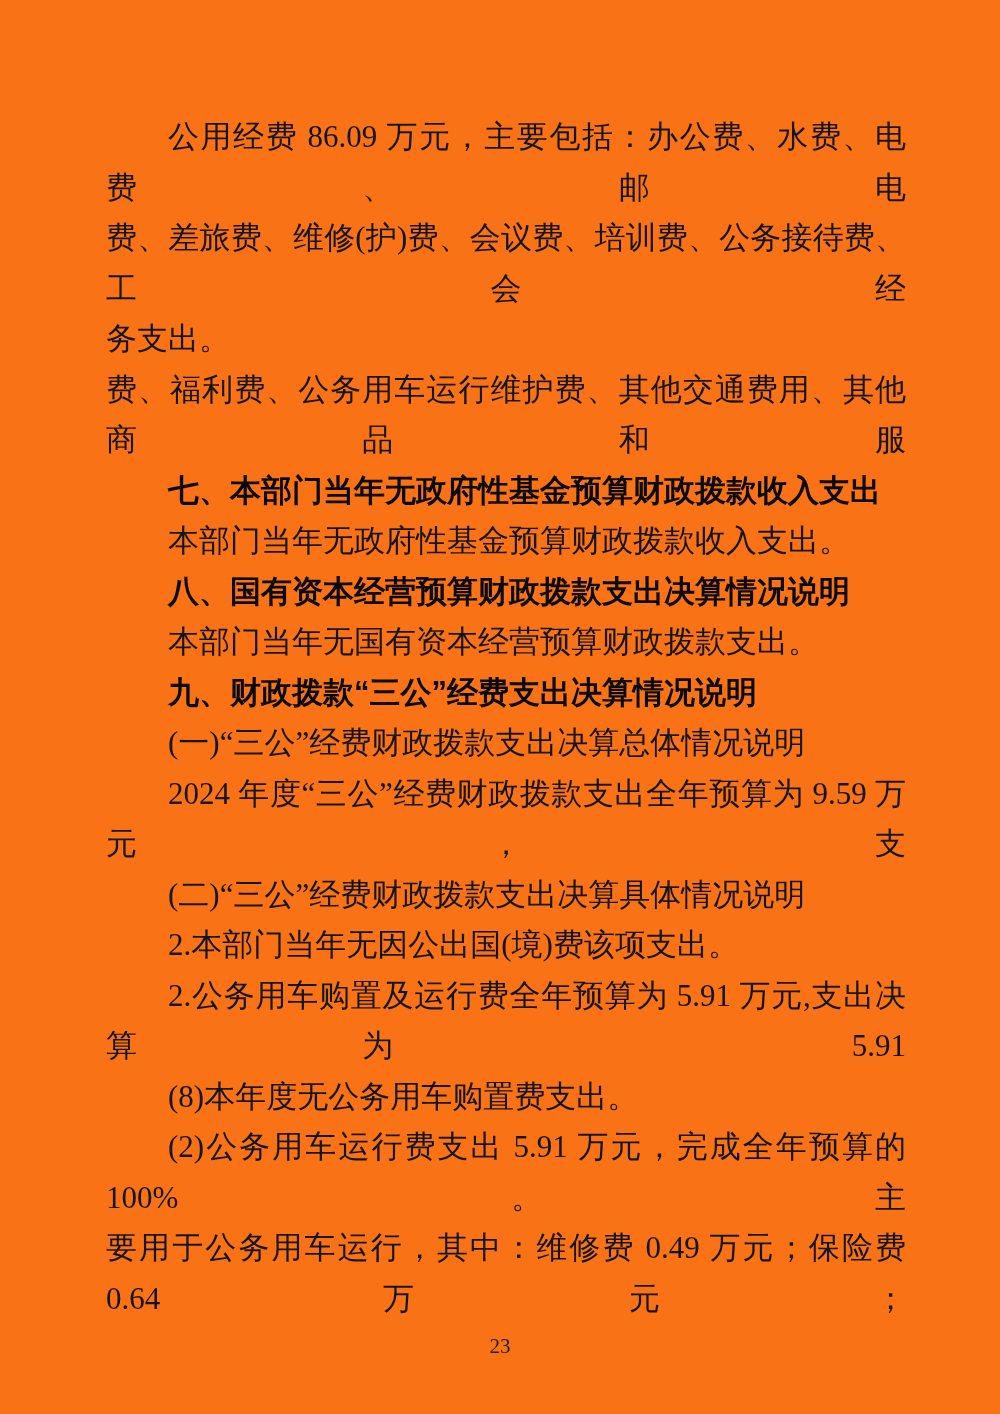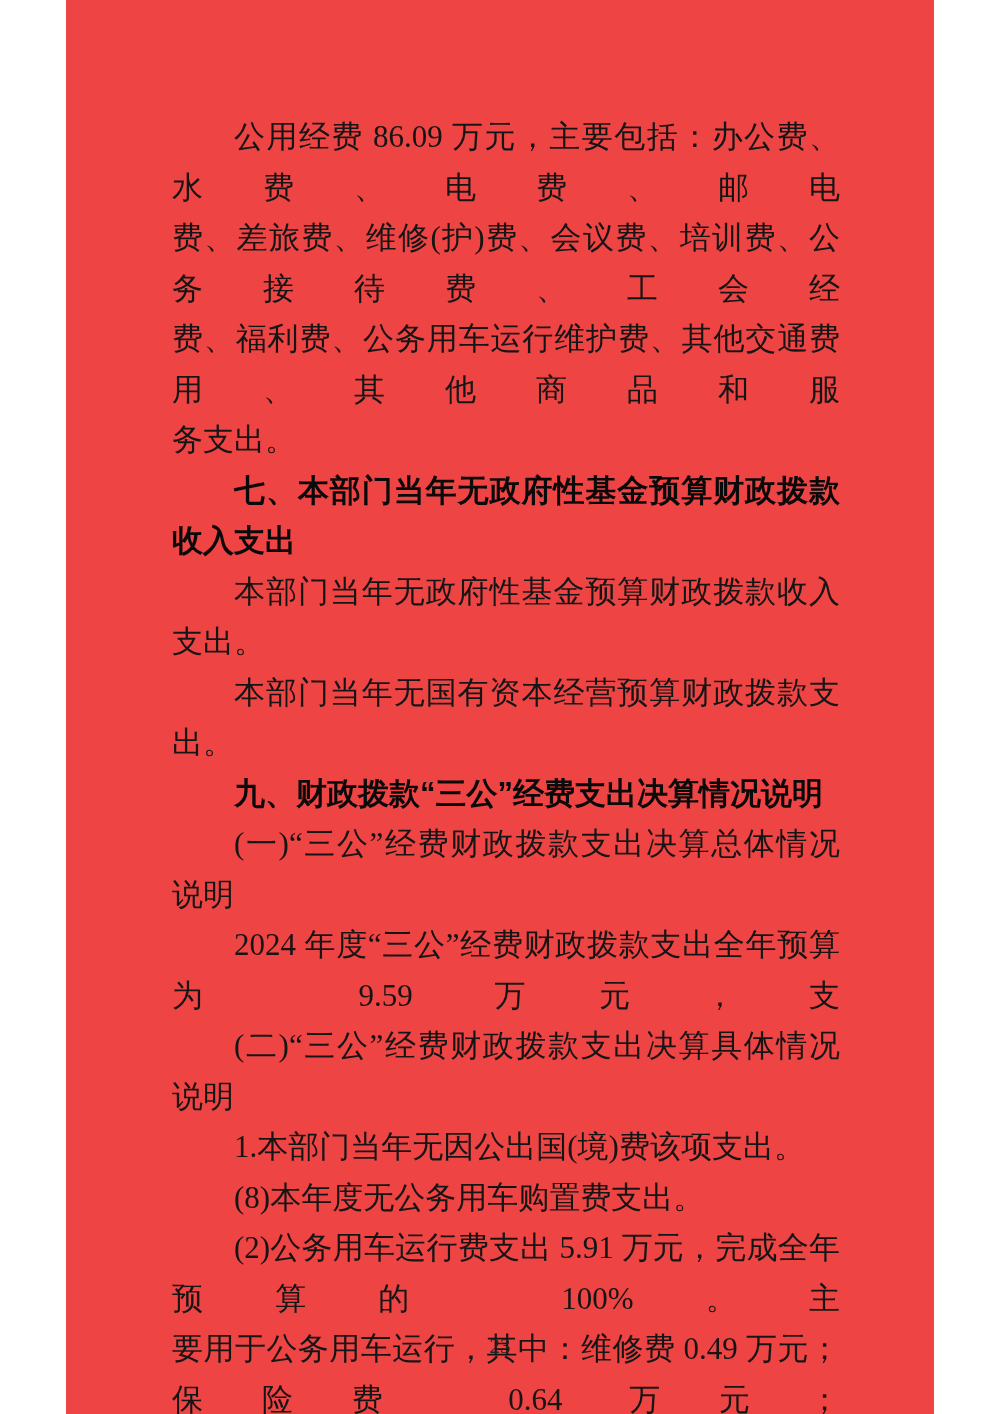--- a/index.html
+++ b/index.html
@@ -2,24 +2,24 @@
 <html><head>
 <meta charset="utf-8">
 <style>
   html, body {
     margin: 0;
     padding: 0;
     background: #ffffff;
   }
   .page {
     position: relative;
-    width: 868px;
+    width: 1000px;
     height: 1414px;
     margin: 0 auto;
-    background: #ef4444;
+    background: #f97316;
     box-sizing: border-box;
     padding: 112px 94px 0 106px;
     overflow: hidden;
   }
   .doc-body {
     width: 100%;
   }
   .para {
     margin: 0;
     padding: 0;
@@ -59,48 +59,52 @@
   }
 </style>
 </head>
 <body>
 
 <div class="page">
   <div class="doc-body" id="doc-body">
       <div class="para body">
         <div class="line first">公用经费 86.09 万元，主要包括：办公费、水费、电费、邮电</div>
         <div class="line">费、差旅费、维修(护)费、会议费、培训费、公务接待费、工会经</div>
+        <div class="line last">务支出。</div>
         <div class="line">费、福利费、公务用车运行维护费、其他交通费用、其他商品和服</div>
-        <div class="line last">务支出。</div>
       </div>
       <div class="para heading">
         <div class="line first last">七、本部门当年无政府性基金预算财政拨款收入支出</div>
       </div>
       <div class="para body">
         <div class="line first last">本部门当年无政府性基金预算财政拨款收入支出。</div>
+      </div>
+      <div class="para heading">
+        <div class="line first last">八、国有资本经营预算财政拨款支出决算情况说明</div>
       </div>
       <div class="para body">
         <div class="line first last">本部门当年无国有资本经营预算财政拨款支出。</div>
       </div>
       <div class="para heading">
         <div class="line first last">九、财政拨款“三公”经费支出决算情况说明</div>
       </div>
       <div class="para body">
         <div class="line first last">(一)“三公”经费财政拨款支出决算总体情况说明</div>
       </div>
       <div class="para body">
         <div class="line first">2024 年度“三公”经费财政拨款支出全年预算为 9.59 万元，支</div>
       </div>
       <div class="para body">
         <div class="line first last">(二)“三公”经费财政拨款支出决算具体情况说明</div>
       </div>
       <div class="para body">
-        <div class="line first last">1.本部门当年无因公出国(境)费该项支出。</div>
+        <div class="line first last">2.本部门当年无因公出国(境)费该项支出。</div>
       </div>
       <div class="para body">
+        <div class="line first">2.公务用车购置及运行费全年预算为 5.91 万元,支出决算为 5.91</div>
       </div>
       <div class="para body">
         <div class="line first last">(8)本年度无公务用车购置费支出。</div>
       </div>
       <div class="para body">
         <div class="line first">(2)公务用车运行费支出 5.91 万元，完成全年预算的 100%。主</div>
         <div class="line">要用于公务用车运行，其中：维修费 0.49 万元；保险费 0.64 万元；</div>
       </div>
     </div>
   <div class="footer">

